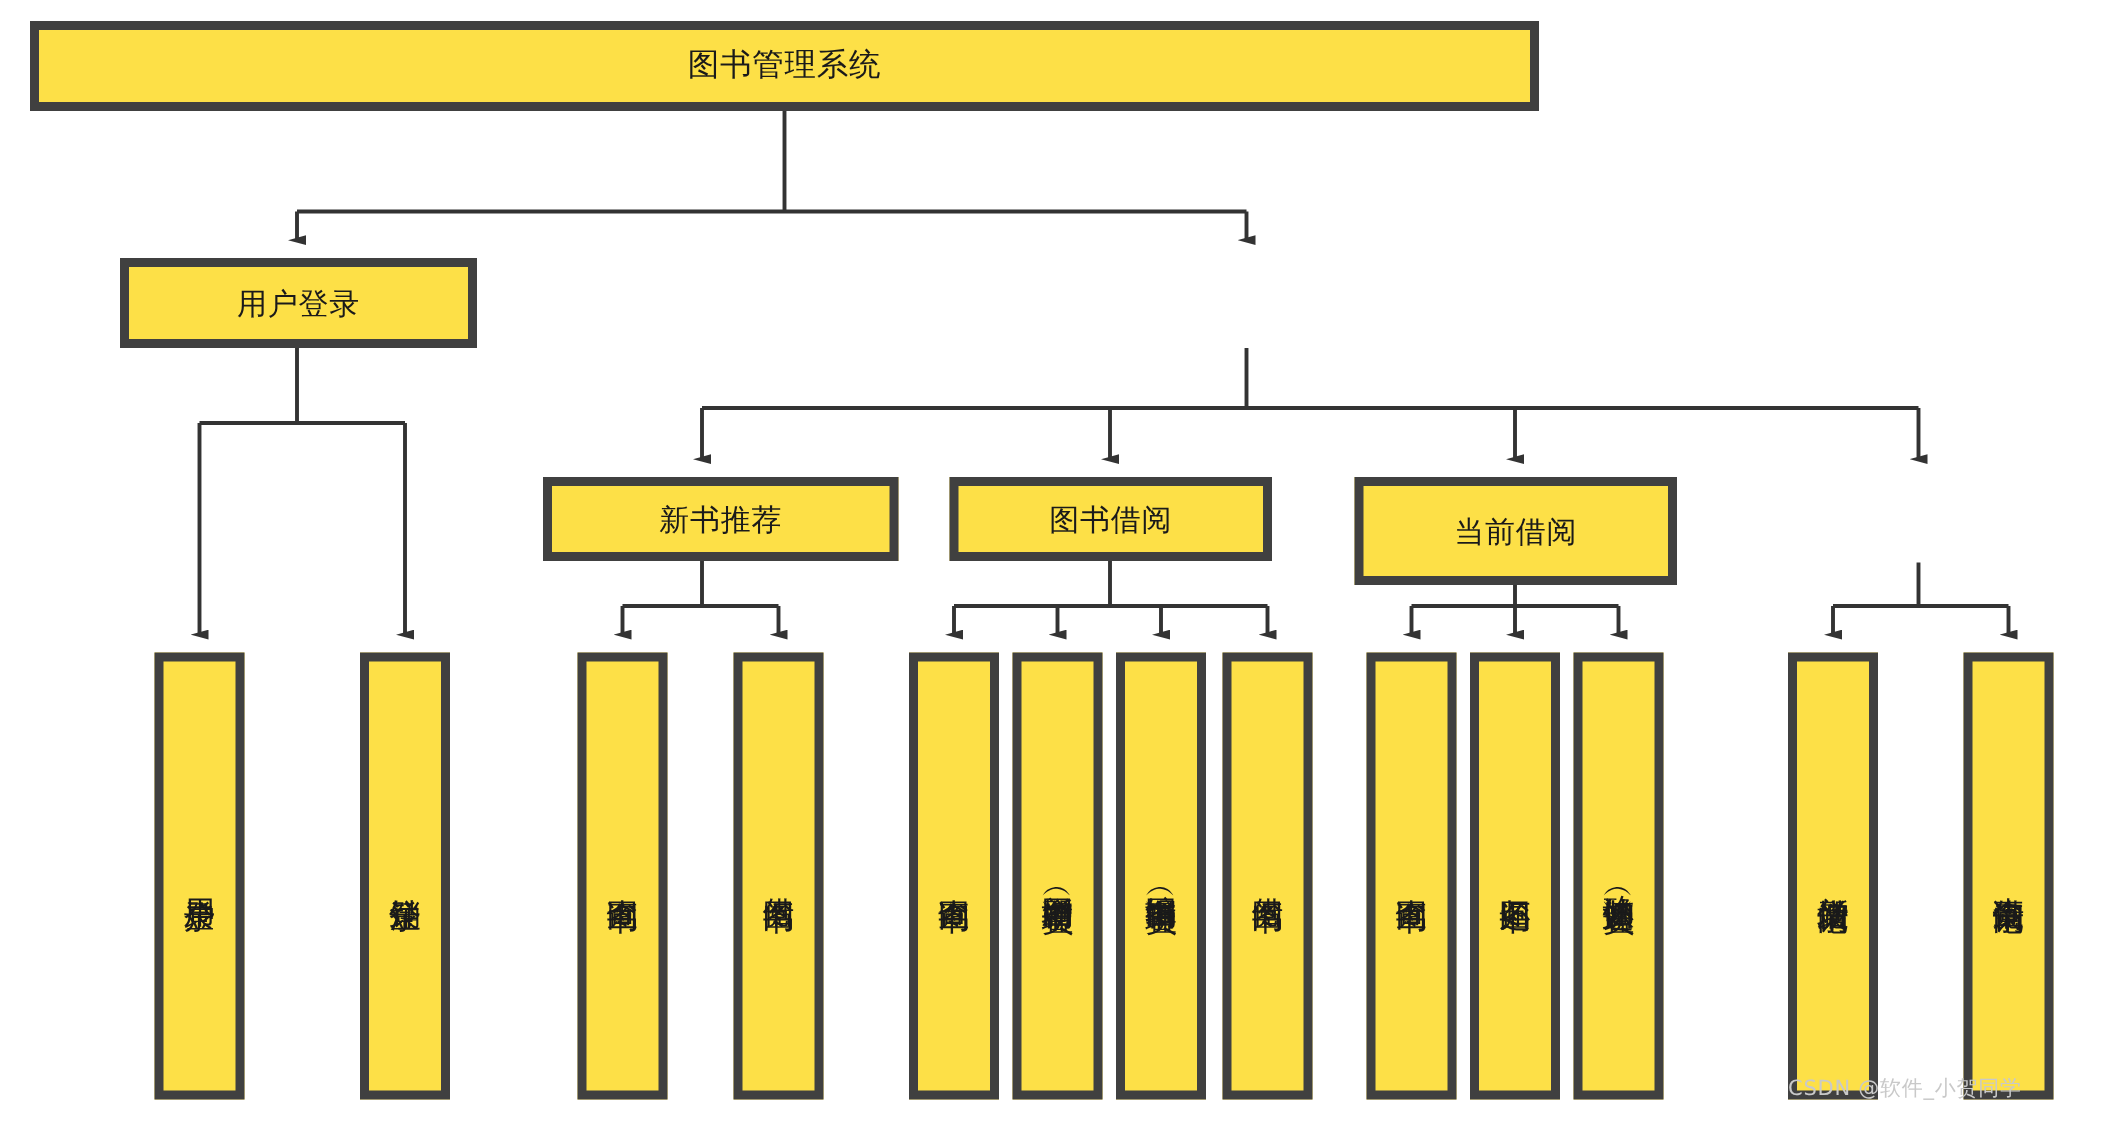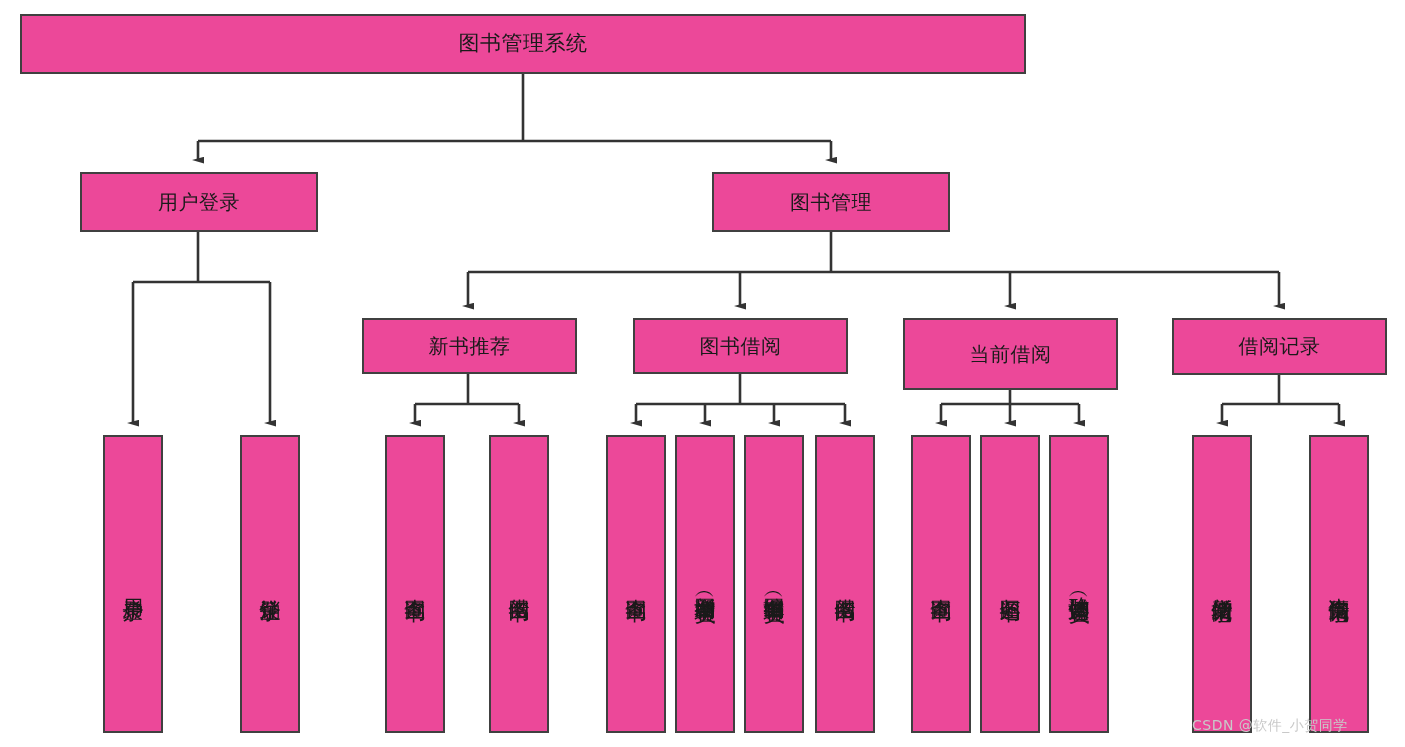--- a/index.html
+++ b/index.html
@@ -22,22 +22,22 @@
     position: absolute;
     left: 0;
     top: 0;
     width: 1405px;
     height: 747px;
     pointer-events: none;
   }
   .node {
     position: absolute;
     box-sizing: border-box;
-    background: #ec4899;
-    border: 2px solid #404040;
+    background: #fde047;
+    border: 6px solid #404040;
     display: flex;
     align-items: center;
     justify-content: center;
     text-align: right;
     color: #1a1a1a;
     z-index: 2;
   }
   .node-label {
     display: block;
     line-height: 1.22;
@@ -131,39 +131,33 @@
   </svg>
 
   <div class="node level-root" style="left:20px; top:14px; width:1006px; height:60px;">
     <span class="node-label">图书管理系统</span>
   </div>
 
   <div class="node level-mid" style="left:80px; top:172px; width:238px; height:60px;">
     <span class="node-label">用户登录</span>
   </div>
 
-  <div class="node level-mid" style="left:712px; top:172px; width:238px; height:60px;">
-    <span class="node-label">图书管理</span>
-  </div>
-
-  <div class="node level-mid" style="left:362px; top:318px; width:215px; height:56px;">
+
+  <div class="node level-mid" style="left:362px; top:318px; width:237px; height:56px;">
     <span class="node-label">新书推荐</span>
   </div>
 
   <div class="node level-mid" style="left:633px; top:318px; width:215px; height:56px;">
     <span class="node-label">图书借阅</span>
   </div>
 
   <div class="node level-mid" style="left:903px; top:318px; width:215px; height:72px;">
     <span class="node-label">当前借阅</span>
   </div>
 
-  <div class="node level-mid" style="left:1172px; top:318px; width:215px; height:57px;">
-    <span class="node-label">借阅记录</span>
-  </div>
 
   <div class="node leaf" style="left:103px; top:435px; width:60px; height:298px;">
     <span class="node-label">用户登录</span>
   </div>
 
   <div class="node leaf" style="left:240px; top:435px; width:60px; height:298px;">
     <span class="node-label">注销登录</span>
   </div>
 
   <div class="node leaf" style="left:385px; top:435px; width:60px; height:298px;">

